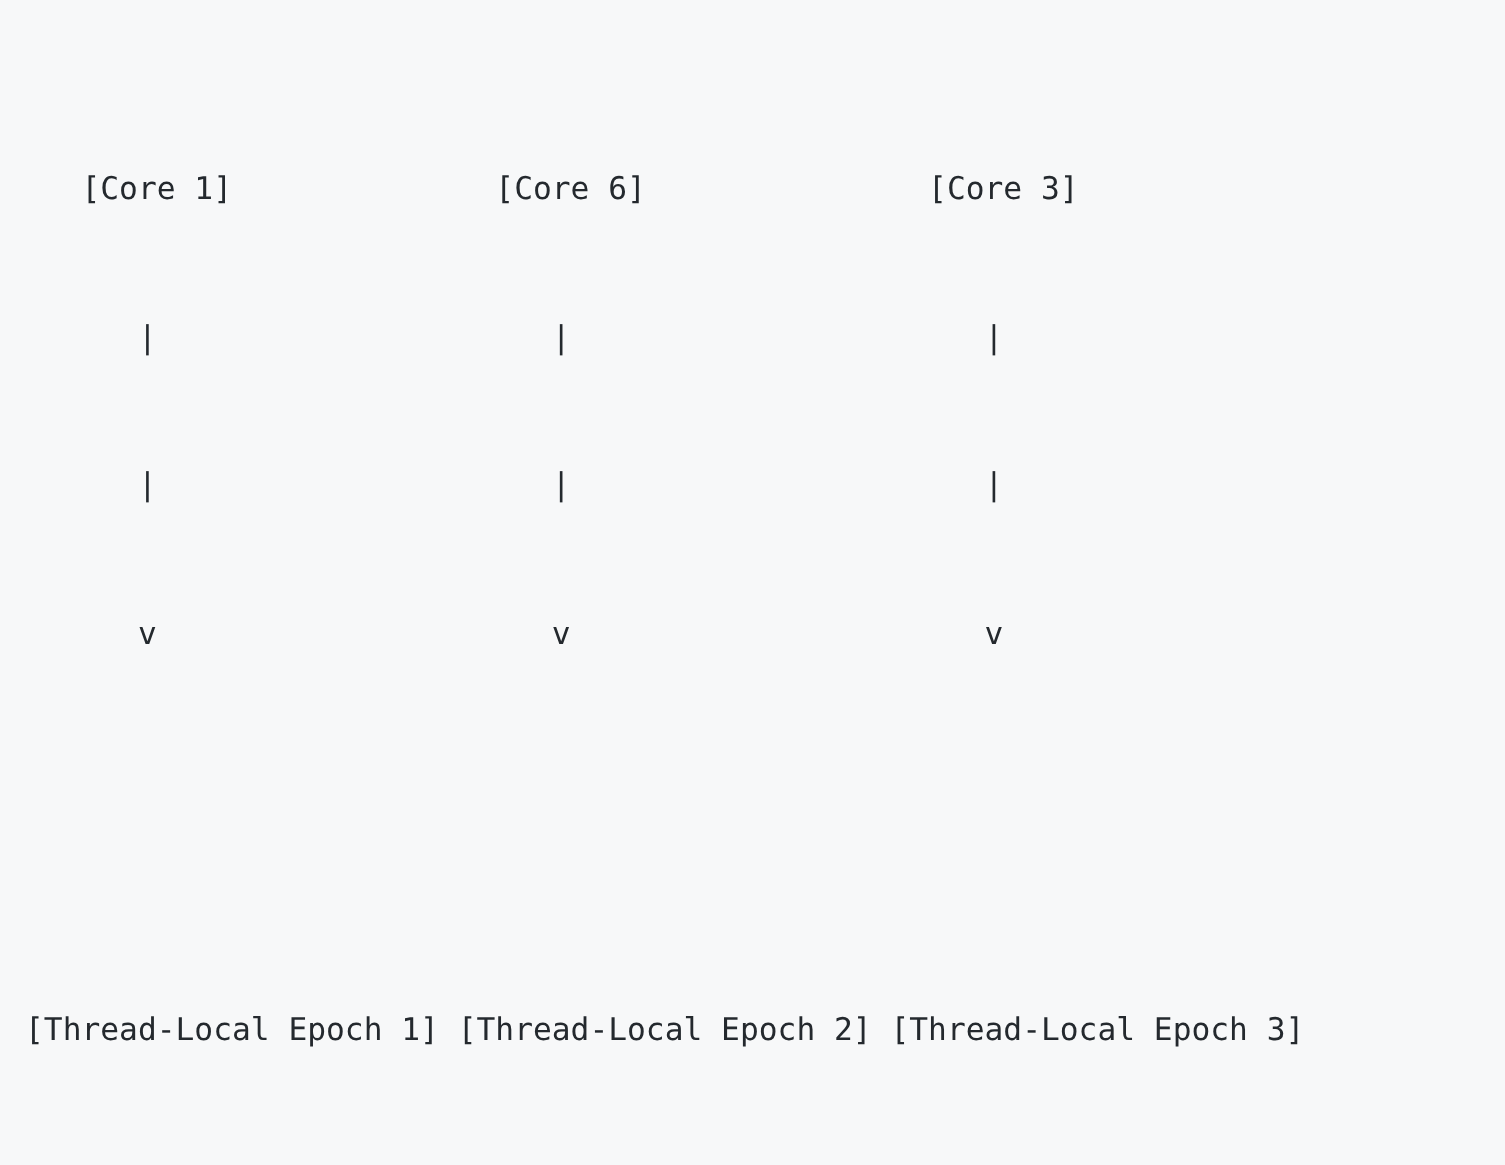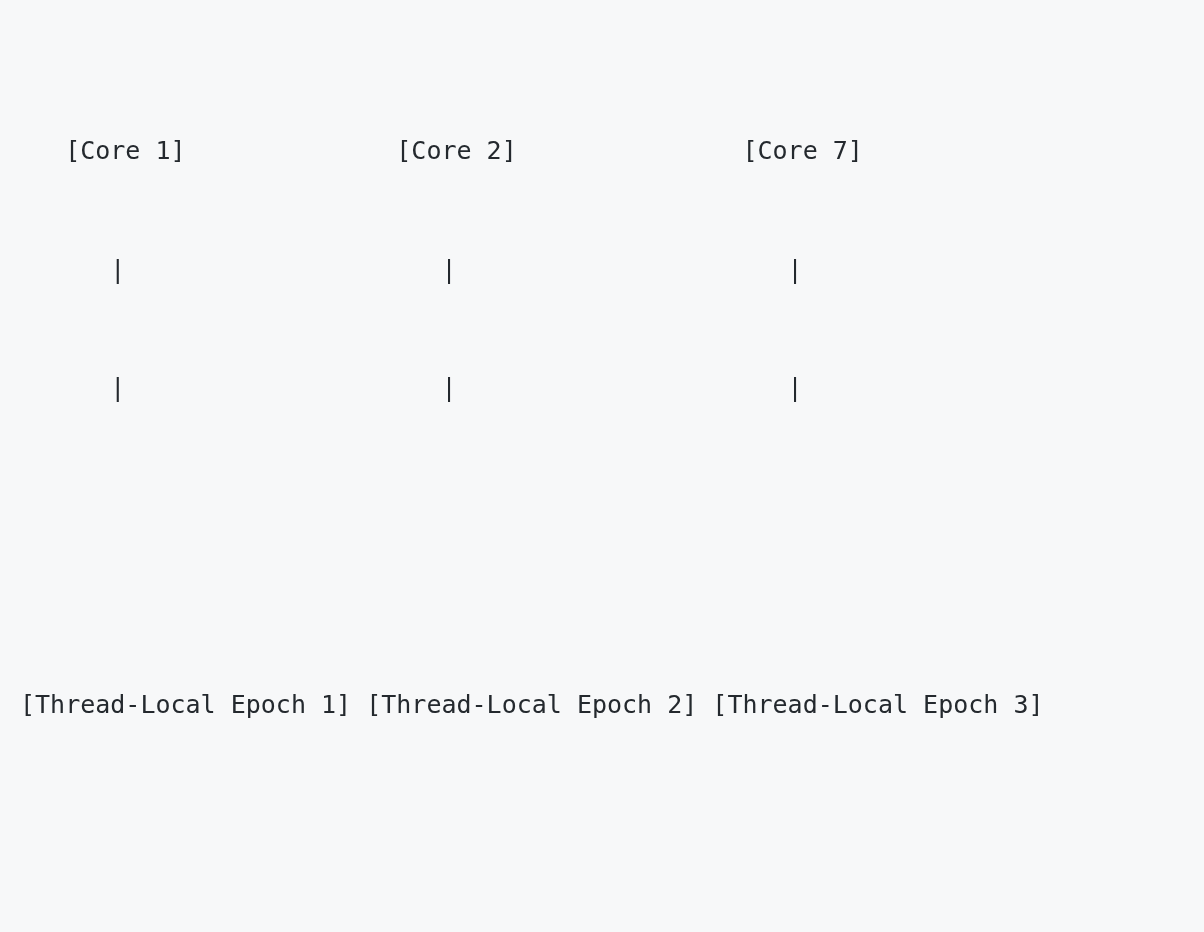--- a/index.html
+++ b/index.html
@@ -36,23 +36,24 @@
     white-space: pre;
   }
 
   .blank { display: block; height: 39.6px; }
 </style>
 </head>
 <body style="background: rgb(247, 248, 249);">
 
 <div id="ascii-diagram" style="color: rgb(36, 41, 46);">
 
-  <span class="row">   [Core 1]              [Core 2]               [Core 7]</span>
+  <span class="row">   [Core 1]              [Core 6]               [Core 3]</span>
   <span class="row">      |                     |                      |</span>
   <span class="row">      |                     |                      |</span>
+  <span class="row">      v                     v                      v</span>
 
   <span class="blank"> </span>
 
   <span class="row">[Thread-Local Epoch 1] [Thread-Local Epoch 2] [Thread-Local Epoch 3]</span>
   
 
   
   
 
   

